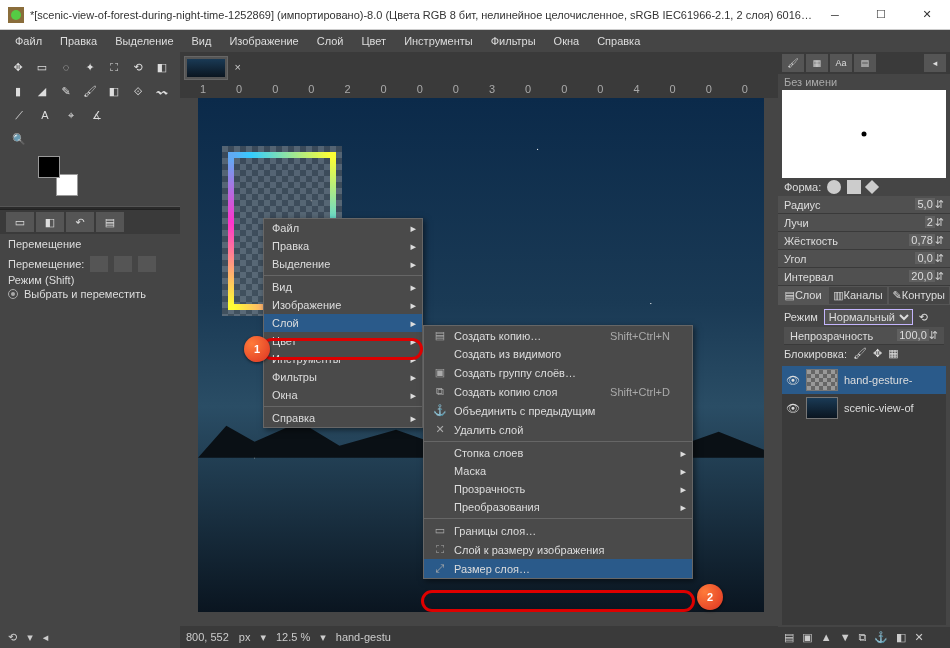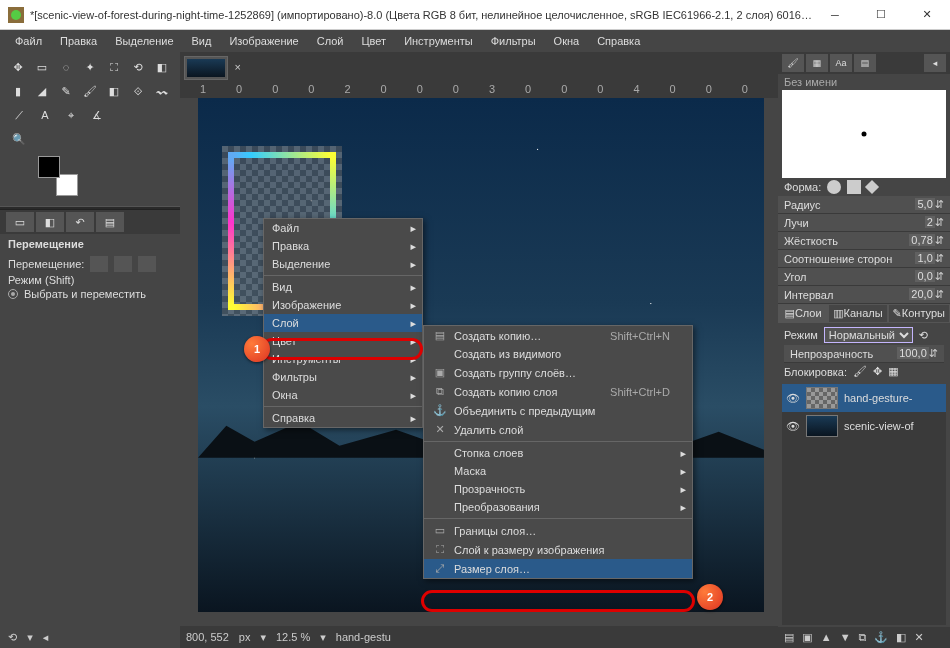--- a/index.html
+++ b/index.html
@@ -21,21 +21,21 @@
 .tool { width: 22px; height: 22px; display: flex; align-items: center; justify-content: center; color: #ddd; }
 .fgbg { position: relative; width: 40px; height: 40px; margin: 6px 30px; }
 .fgbg .swatch { position: absolute; width: 22px; height: 22px; border: 1px solid #999; }
 .fgbg .fg { background: #000; top: 0; left: 0; z-index: 2; }
 .fgbg .bg { background: #fff; bottom: 0; right: 0; }
 
 .dockline { height: 4px; background: #2a2a2a; border-top: 1px solid #555; border-bottom: 1px solid #222; }
 .opttabs { display: flex; gap: 2px; padding: 2px 6px; background: #3a3a3a; }
 .opttab { width: 28px; height: 20px; background: #555; display: flex; align-items: center; justify-content: center; color: #ddd; }
 .optbody { padding: 4px 8px; color: #ddd; }
-.opt-title { font-weight: bold; margin-bottom: 4px; }
+.opt-title { font-weight: normal; margin-bottom: 4px; }
 .optrow { display: flex; align-items: center; gap: 6px; padding: 2px 0; }
 .optrow .sq { width: 18px; height: 16px; background: #555; }
 .radio { width: 10px; height: 10px; border-radius: 50%; border: 1px solid #aaa; }
 .radio.sel::after { content: ""; display: block; width: 4px; height: 4px; background: #aaa; border-radius: 50%; margin: 2px; }
 
 .canvas-area { flex: 1; position: relative; background: #454545; display: flex; flex-direction: column; }
 .tabstrip { height: 28px; background: #3a3a3a; display: flex; align-items: flex-end; padding-left: 4px; }
 .imgtab { width: 44px; height: 24px; background: #555; border: 1px solid #666; position: relative; }
 .tabclose { position: absolute; right: -14px; top: 4px; color: #ccc; }
 .ruler-h { height: 18px; background: #3a3a3a; color: #aaa; font-size: 9px; display: flex; align-items: center; padding-left: 20px; letter-spacing: 30px; }
@@ -242,24 +242,20 @@
         <span>Радиус</span>
         <span><span class="val">5,0</span><span class="tri">⇵</span></span>
       </div>
     <div class="propline">
         <span>Лучи</span>
         <span><span class="val">2</span><span class="tri">⇵</span></span>
       </div>
     <div class="propline">
         <span>Жёсткость</span>
         <span><span class="val">0,78</span><span class="tri">⇵</span></span>
-      </div>
-    <div class="propline">
-        <span>Соотношение сторон</span>
-        <span><span class="val">1,0</span><span class="tri">⇵</span></span>
       </div>
     <div class="propline">
         <span>Угол</span>
         <span><span class="val">0,0</span><span class="tri">⇵</span></span>
       </div>
     <div class="propline">
         <span>Интервал</span>
         <span><span class="val">20,0</span><span class="tri">⇵</span></span>
       </div>
 

